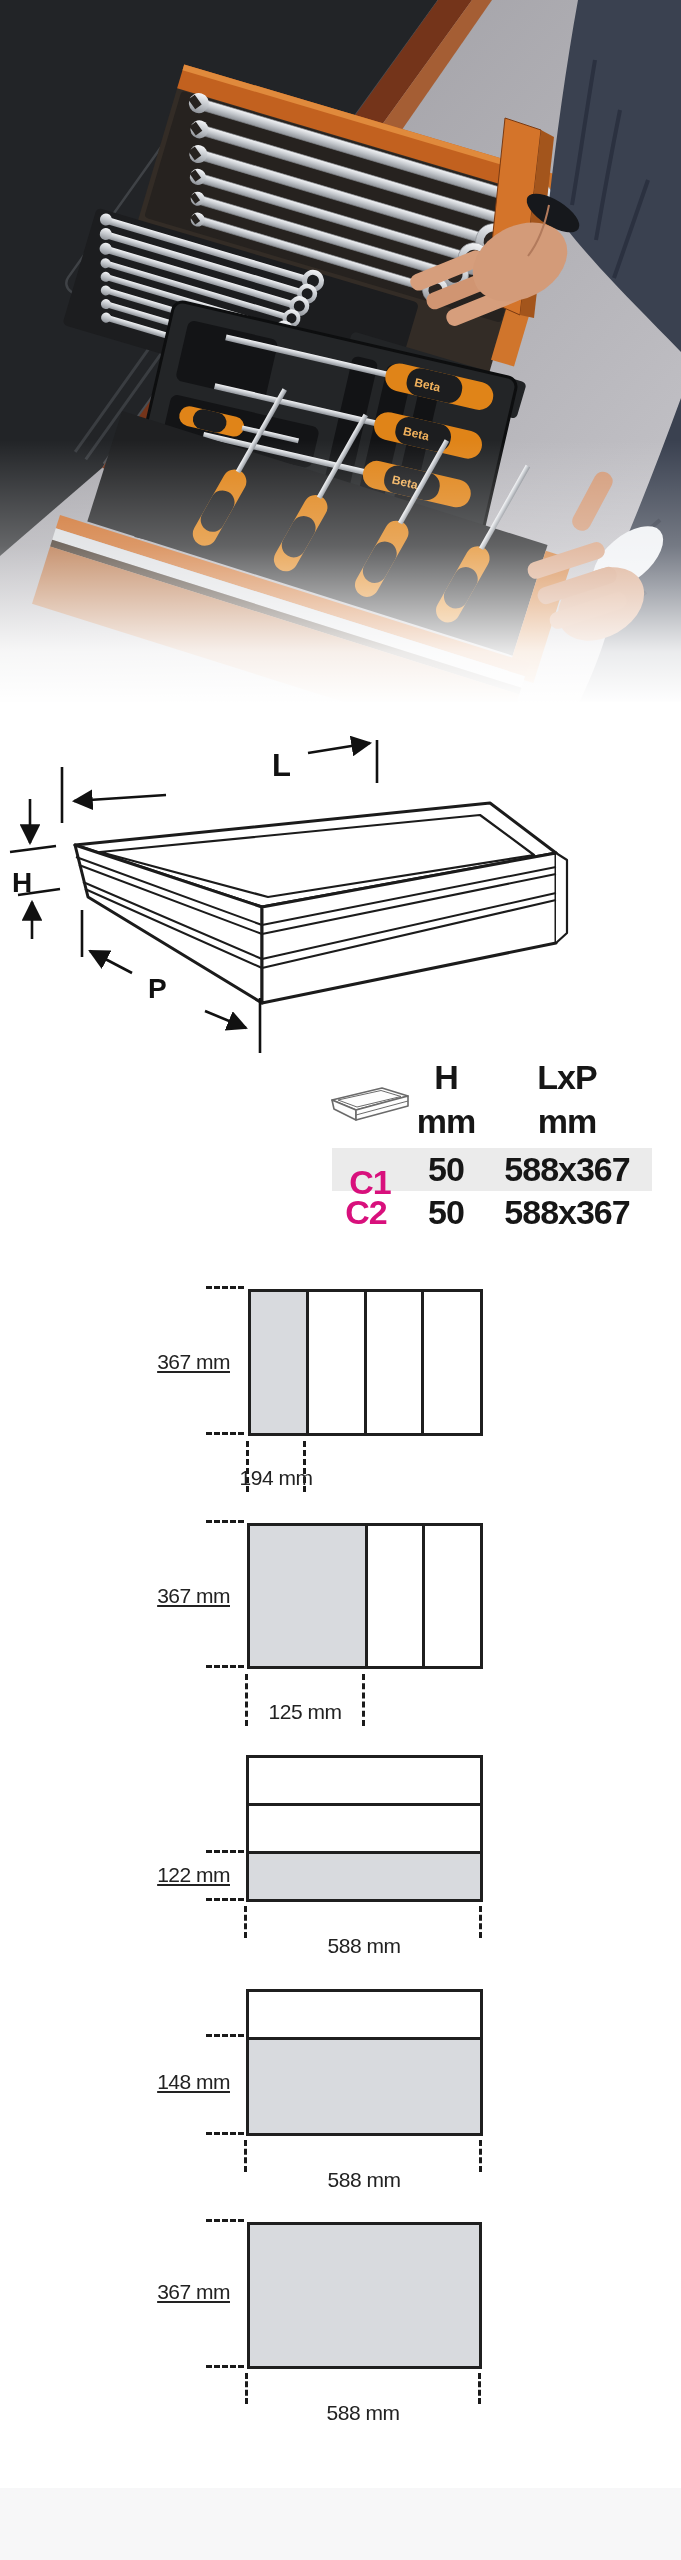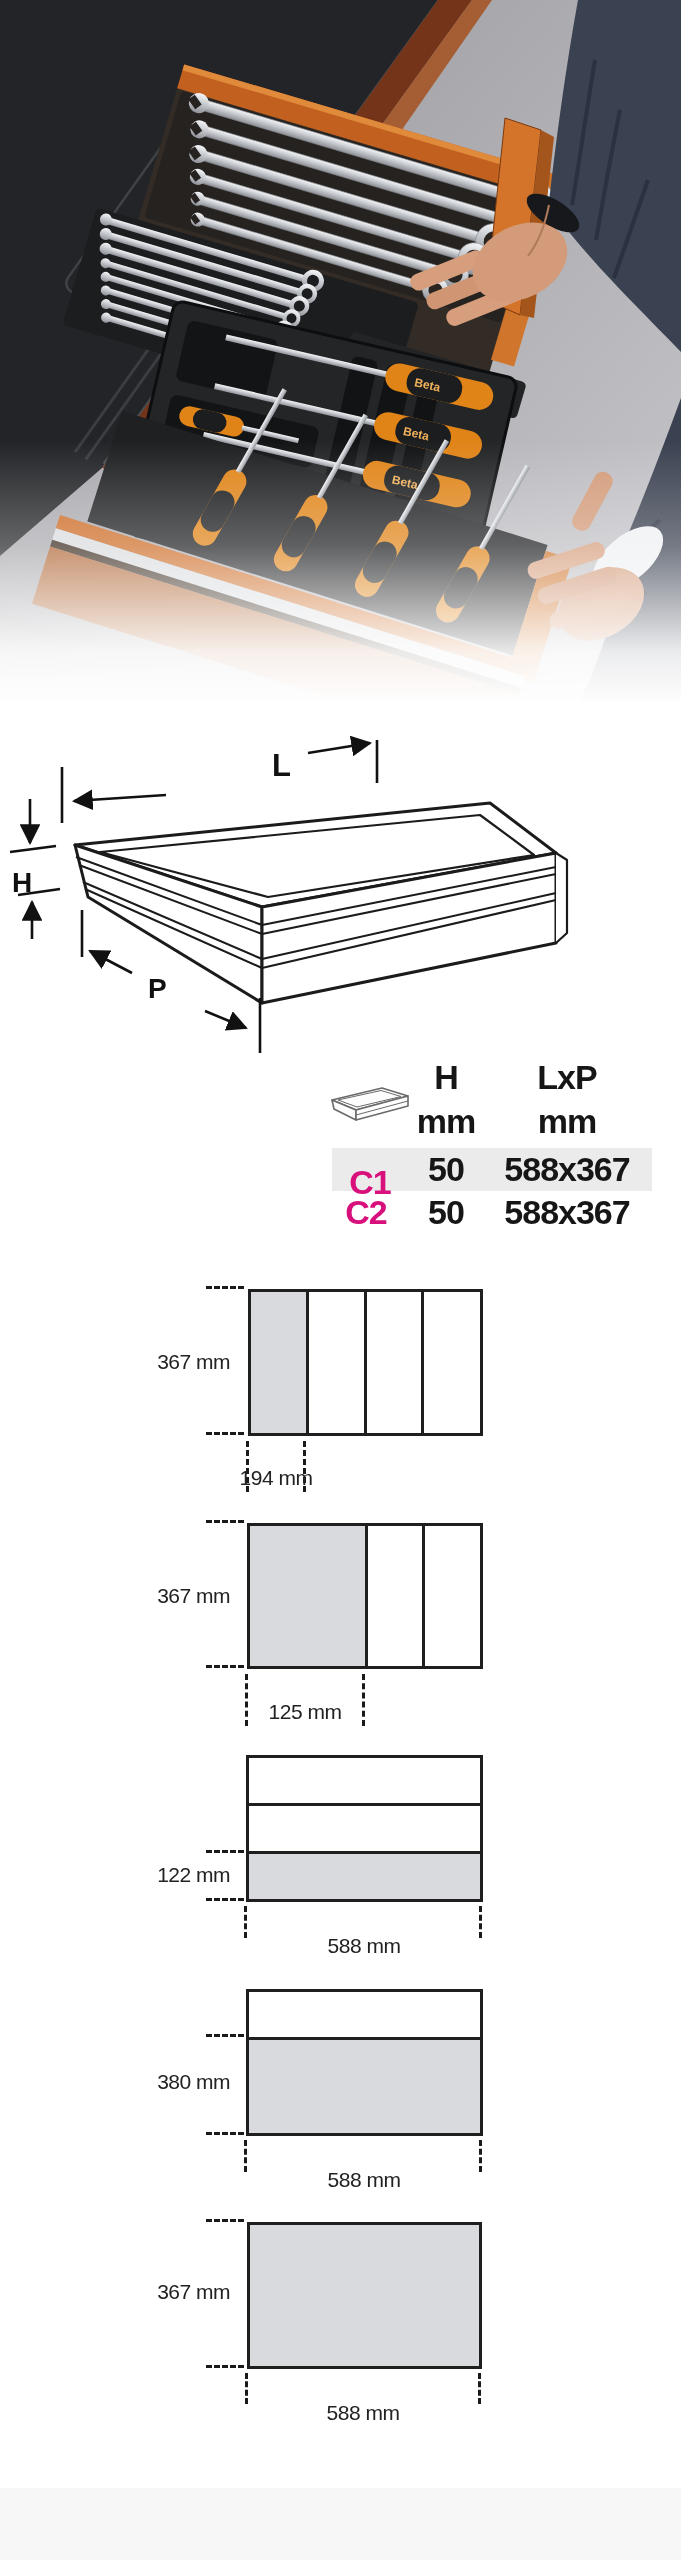--- a/index.html
+++ b/index.html
@@ -15,21 +15,21 @@
               letter-spacing:-1px;line-height:42px;}
   .spec .code{color:#d8107c;}
   
   .d-rect{position:absolute;box-sizing:border-box;border:3px solid #1f1f1f;background:#fff;}
   .d-shade{position:absolute;background:#d8dade;}
   .d-div-v{position:absolute;top:0;width:3px;height:100%;background:#1f1f1f;}
   .d-div-h{position:absolute;left:0;height:3px;width:100%;background:#1f1f1f;}
   .dash-h{position:absolute;width:38px;height:0;border-top:3px dashed #1a1a1a;}
   .dash-v{position:absolute;width:0;border-left:3px dashed #1a1a1a;}
   .dim-label{position:absolute;font-size:21px;color:#222;letter-spacing:-0.5px;line-height:24px;}
-  .side-label{width:100px;text-align:right;}
+  .side-label{width:100px;text-align:right;text-decoration:underline;}
   .bottom-label{width:100px;text-align:center;}
   .footer-band{position:absolute;left:0;top:2488px;width:681px;height:72px;background:#f7f7f8;}
 </style>
 </head>
 <body>
 
 <div class="page">
 
   <svg class="abs" style="left:0;top:0" width="681" height="745" viewBox="0 0 681 745">
     <defs>
@@ -417,21 +417,21 @@
     <div class="dim-label bottom-label" style="left:314px;top:1934px">588 mm</div>
   </div>
 
   <div>
     <div class="d-rect" style="left:246px;top:1989px;width:237px;height:147px">
       <div class="d-div-h" style="top:45px"></div>
       <div class="d-shade" style="left:0;top:48px;width:100%;height:93px"></div>
     </div>
     <div class="dash-h" style="left:206px;top:2034px"></div>
     <div class="dash-h" style="left:206px;top:2132px"></div>
-    <div class="dim-label side-label" style="left:130px;top:2070px">380 mm</div>
+    <div class="dim-label side-label" style="left:130px;top:2070px">148 mm</div>
     <div class="dash-v" style="left:244px;top:2140px;height:32px"></div>
     <div class="dash-v" style="left:479px;top:2140px;height:32px"></div>
     <div class="dim-label bottom-label" style="left:314px;top:2168px">588 mm</div>
   </div>
 
   <div>
     <div class="d-rect" style="left:247px;top:2222px;width:235px;height:147px">
       <div class="d-shade" style="left:0;top:0;width:100%;height:100%"></div>
     </div>
     <div class="dash-h" style="left:206px;top:2219px"></div>

